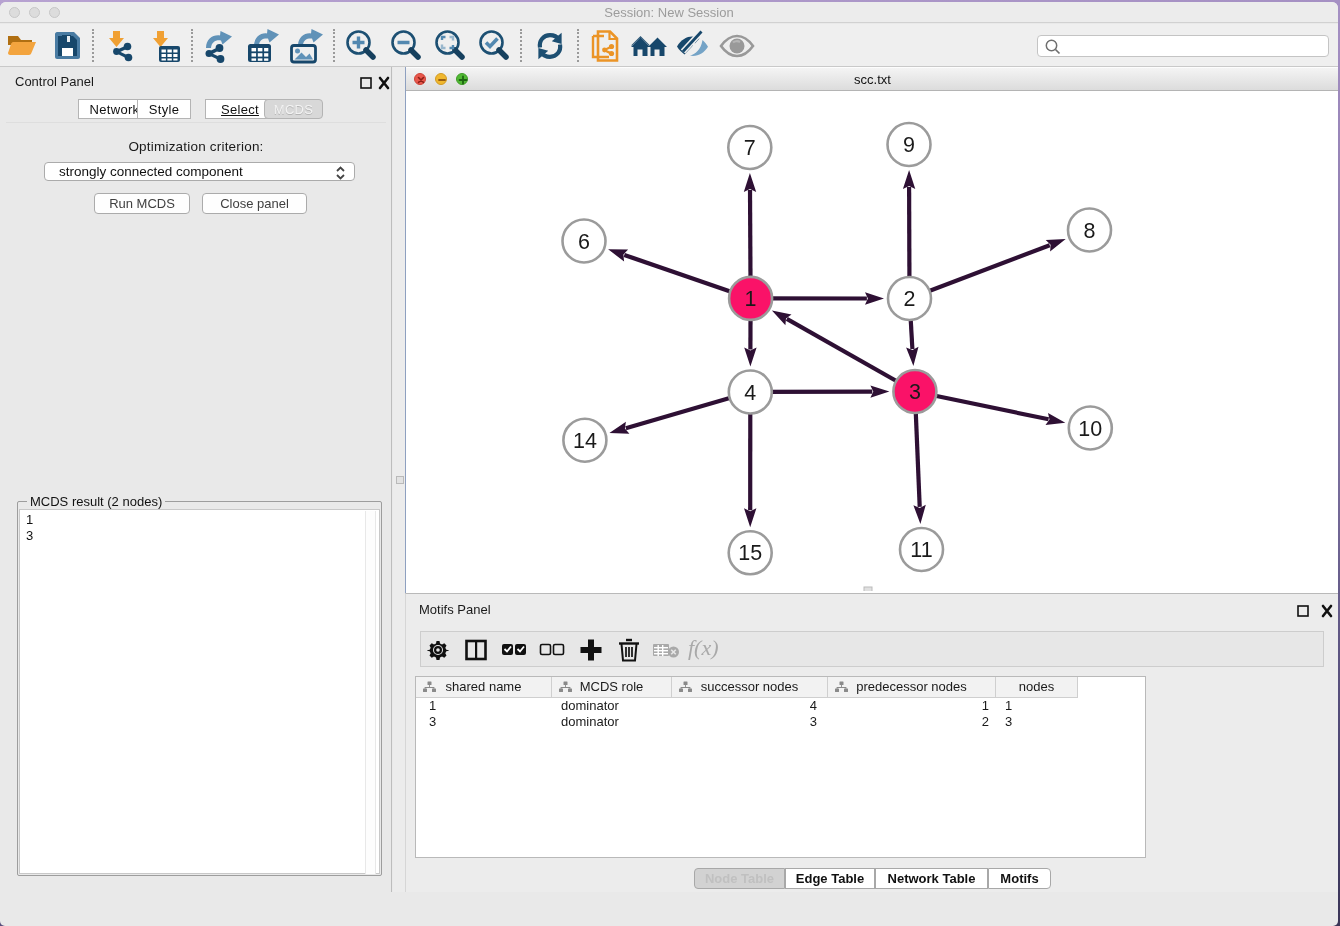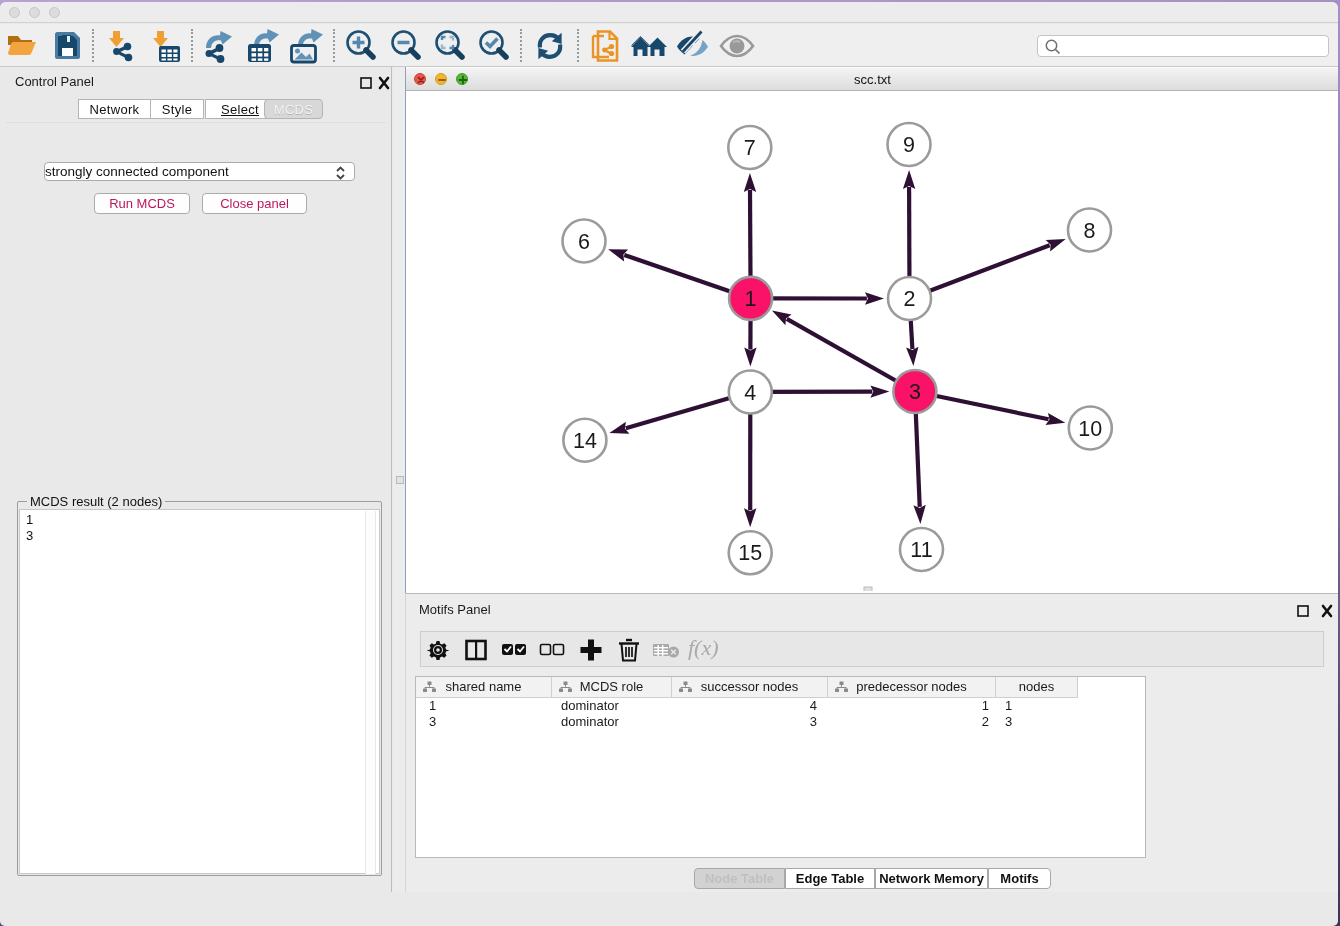--- a/index.html
+++ b/index.html
@@ -15,22 +15,22 @@
 #toolbar { position:absolute; left:0; top:22px; width:1338px; height:43px; background:#efefef; border-bottom:1px solid #c9c9c9; }
 .tsep { position:absolute; top:5px; height:33px; width:0; border-left:2px dotted #9a9a9a; }
 .ticon { position:absolute; top:4px; }
 #searchbox { position:absolute; left:1037px; top:11px; width:292px; height:22px; background:#fff; border:1px solid #c4c4c4; border-radius:4px; }
 
 #cpanel { position:absolute; left:0; top:65px; width:392px; height:825px; background:#e9e9e9; border-right:1px solid #bdbdbd; }
 #cpanel .hdr { position:absolute; left:15px; top:7px; font-size:13px; color:#1a1a1a; }
 .tab { position:absolute; top:32px; height:20px; font-size:13px; line-height:19px; text-align:center; background:#fff; border:1px solid #b4b4b4; color:#111; letter-spacing:0.3px; }
 .seltab { background:#d8d8d8; color:#f3f3f3; text-shadow:0 1px 0 #b5b5b5; border-radius:4px; }
 #optlabel { position:absolute; left:0; top:72px; width:392px; text-align:center; font-size:13.5px; color:#1a1a1a; letter-spacing:0.2px; }
-#dropdown { position:absolute; left:44px; top:95px; width:311px; height:19px; background:#fff; border:1px solid #ababab; border-radius:4px; font-size:13.5px; line-height:18px; padding-left:0; color:#111; }
-.btn { position:absolute; top:126px; height:21px; background:#fefefe; border:1px solid #ababab; border-radius:4px; font-size:13px; line-height:20px; text-align:center; color:#be185d; }
+#dropdown { position:absolute; left:44px; top:95px; width:311px; height:19px; background:#fff; border:1px solid #ababab; border-radius:4px; font-size:13.5px; line-height:18px; padding-left:14px; color:#111; }
+.btn { position:absolute; top:126px; height:21px; background:#fefefe; border:1px solid #ababab; border-radius:4px; font-size:13px; line-height:20px; text-align:center; color:#404040; }
 #resultbox { position:absolute; left:17px; top:434px; width:365px; height:375px; border:1px solid #9d9d9d; border-radius:2px; }
 #resultlabel { position:absolute; left:9px; top:-8px; background:#e9e9e9; padding:0 3px; font-size:13px; color:#111; }
 #resulttext { position:absolute; left:1px; top:7px; width:361px; height:365px; background:#fff; border:1px solid #c8c8c8; font-size:13px; color:#111; }
 #resultscroll { position:absolute; right:3px; top:1px; width:11px; height:363px; background:#fdfdfd; border-left:1px solid #e8e8e8; border-right:1px solid #e8e8e8; }
 
 #gutter { position:absolute; left:393px; top:65px; width:12px; height:825px; background:#ececec; }
 #ghandle { position:absolute; left:3px; top:409px; width:8px; height:8px; background:#e2e2e2; border:1px solid #b9b9b9; }
 
 #netframe { position:absolute; left:405px; top:65px; width:933px; height:526px; background:#fff; border-left:1px solid #8ea0c0; }
 #nettitle { position:absolute; left:0; top:0; width:933px; height:24px; background:linear-gradient(#f4f4f4,#dcdcdc); border-bottom:1px solid #b4b4b4; border-top:1px solid #fdfdfd; }
@@ -52,20 +52,21 @@
 #membtn { position:absolute; left:1255px; top:6px; width:73px; height:24px; background:#f4f4f4; border:1px solid #989898; font-size:12px; color:#111; }
 svg { display:block; }
 </style>
 </head>
 <body>
 <div id="app">
   <div id="titlebar">
     <div class="tl" style="left:9px;"></div>
     <div class="tl" style="left:29px;"></div>
     <div class="tl" style="left:49px;"></div>
+    <div id="titletext">Session: New Session</div>
   </div>
   <div id="toolbar">
     <div class="tsep" style="left:92px;"></div>
     <div class="tsep" style="left:191px;"></div>
     <div class="tsep" style="left:333px;"></div>
     <div class="tsep" style="left:520px;"></div>
     <div class="tsep" style="left:577px;"></div>
     <svg class="ticon" style="left:5px;" width="35" height="36" viewBox="0 0 35 36">
       <path d="M3 8 L13 8 L16 12 L27 12 L27 17 L3 17 Z" fill="#b06f12"></path>
       <path d="M3 25 C3 26 4 27 5 27 L24 27 C25 27 26 26 26.4 25 L31 14 L8.5 14 C7.5 14 6.6 14.6 6.2 15.5 Z" fill="#f3a43e"></path>
@@ -204,24 +205,25 @@
         </svg>
       </div>
   </div>
   <div id="cpanel">
     <div class="hdr">Control Panel</div>
     <svg class="abs" style="left:360px;top:9px;" width="30" height="14" viewBox="0 0 30 14">
         <rect x="1" y="2" width="10" height="10" fill="none" stroke="#111" stroke-width="1.6"></rect>
         <path d="M20 2 L28 12 M28 2 L20 12" stroke="#111" stroke-width="2.6" stroke-linecap="round"></path>
       </svg>
     <div class="tab" style="left:78px; width:73px;">Network</div>
-    <div class="tab" style="left:150px; width:54px;">Style</div>
+    <div class="tab" style="left:137px; width:54px;">Style</div>
     <div class="tab" style="left:205px; width:70px;text-decoration:underline;">Select</div>
     <div class="tab seltab" style="left:264px; width:59px;">MCDS</div>
     <div class="abs" style="left:6px;top:55px;width:380px;height:1px;background:#dedede;"></div>
+    <div id="optlabel">Optimization criterion:</div>
     <div id="dropdown">strongly connected component
       <svg class="abs" style="right:8px;top:3px;" width="11" height="14" viewBox="0 0 11 14">
           <path d="M2 5 L5.5 1.5 L9 5" fill="none" stroke="#444" stroke-width="1.8"></path>
           <path d="M2 9 L5.5 12.5 L9 9" fill="none" stroke="#444" stroke-width="1.8"></path>
         </svg>
     </div>
     <div class="btn" style="left:94px; width:96px;">Run MCDS</div>
     <div class="btn" style="left:202px; width:105px;">Close panel</div>
     <div id="resultbox">
       <div id="resultlabel">MCDS result (2 nodes)</div>
@@ -410,16 +412,16 @@
       <div class="td" style="left:412px; top:21px; width:161px; text-align:right;">1</div>
       <div class="td" style="left:589px; top:21px;">1</div>
       <div class="td" style="left:13px; top:37px;">3</div>
       <div class="td" style="left:145px; top:37px;">dominator</div>
       <div class="td" style="left:256px; top:37px; width:145px; text-align:right;">3</div>
       <div class="td" style="left:412px; top:37px; width:161px; text-align:right;">2</div>
       <div class="td" style="left:589px; top:37px;">3</div>
     </div>
     <div class="btab" style="left:288px; width:91px; background:#d2d2d2; color:#c0c0c0; font-weight:bold; border-radius:4px 0 0 4px;">Node Table</div>
     <div class="btab" style="left:379px; width:90px;">Edge Table</div>
-    <div class="btab" style="left:469px; width:113px;">Network Memory</div>
+    <div class="btab" style="left:469px; width:113px;">Network Table</div>
     <div class="btab" style="left:582px; width:63px; border-radius:0 4px 4px 0;">Motifs</div>
   </div>
 </div>
 
 </body></html>

